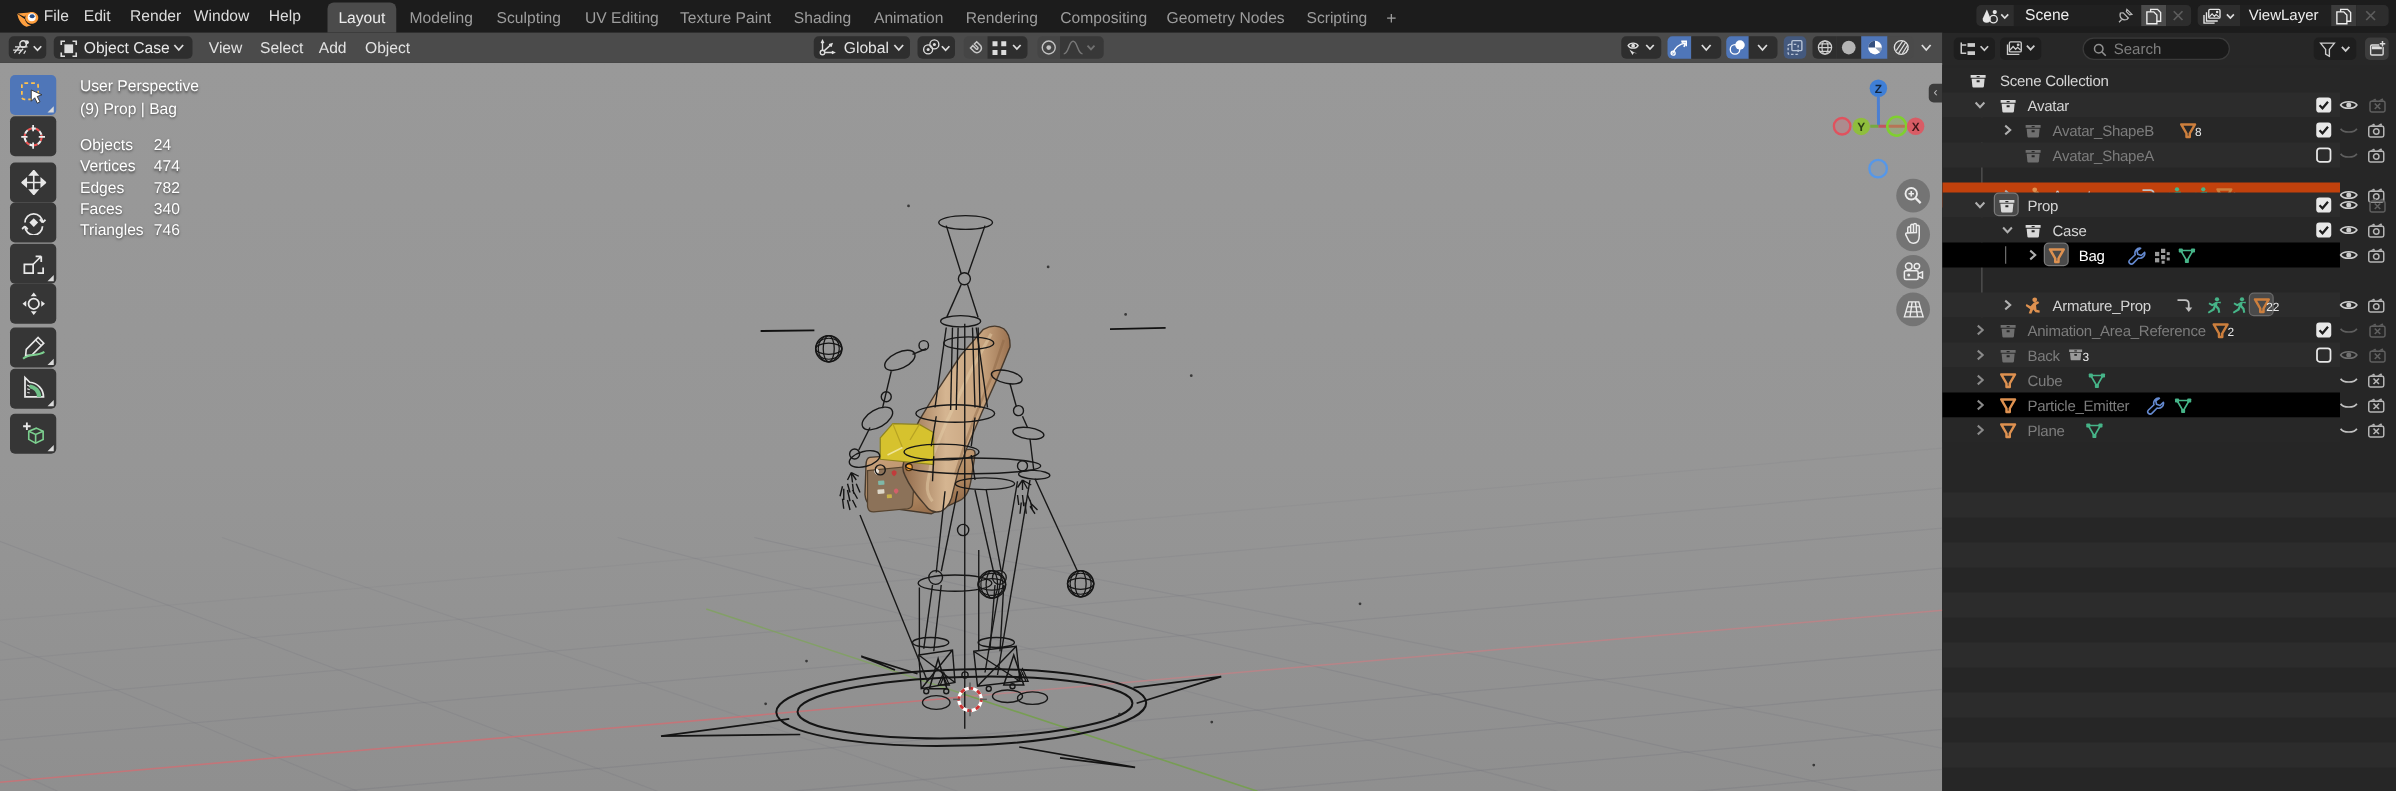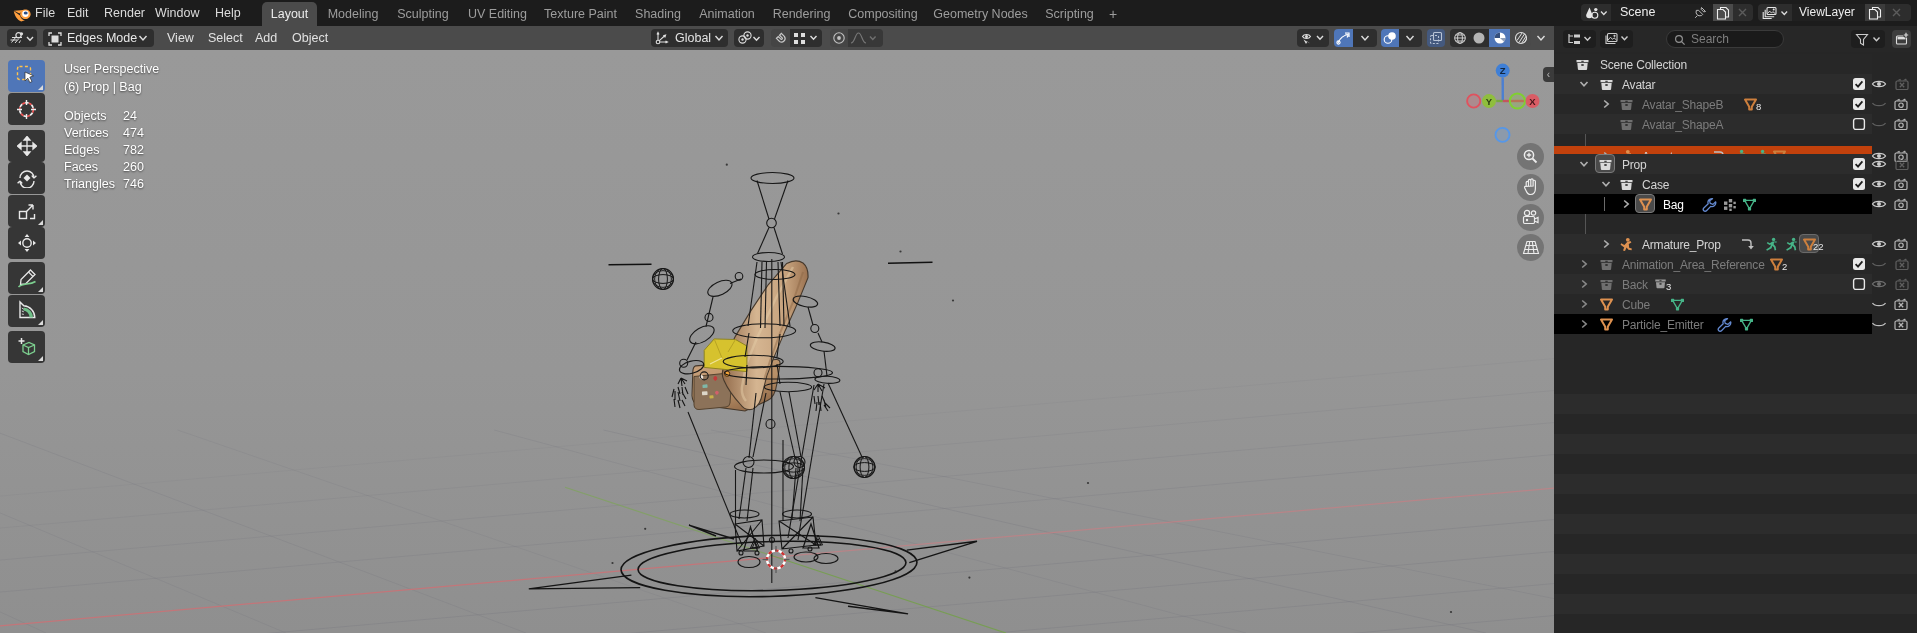--- a/index.html
+++ b/index.html
@@ -107,21 +107,21 @@
       <path d="M1.5 11.5 L6 6 M5 12 L8.5 8 M9 12 L10.5 9.5 M0.5 9 H7 M2 6.5 H12" stroke="#ddd" stroke-width="1" fill="none"></path>
       <path d="M17 6 l3 3.2 3-3.2" stroke="#ddd" stroke-width="1.4" fill="none"></path>
     </svg>
   </div>
 
   <div class="wbtn" style="left:43px;top:3px;width:111px;height:18px">
     <svg class="abs" style="left:5px;top:2.5px" width="14" height="14" viewBox="0 0 14 14">
       <rect x="3.5" y="3.5" width="7" height="7" fill="#ddd"></rect>
       <path d="M1 4 V1 H4 M10 1 H13 V4 M13 10 V13 H10 M4 13 H1 V10" stroke="#ddd" stroke-width="1.3" fill="none"></path>
     </svg>
-    <div class="abs" style="left:24px;top:0;height:18px;line-height:18px;font-size:12.5px;color:#e8e8e8">Edges Mode</div>
+    <div class="abs" style="left:24px;top:0;height:18px;line-height:18px;font-size:12.5px;color:#e8e8e8">Object Case</div>
     <svg class="abs" style="left:95px;top:6px" width="10" height="7" viewBox="0 0 10 7">
           <path d="M1.5 1 l3.5 4 3.5-4" stroke="#ddd" stroke-width="1.4" fill="none"></path>
         </svg>
   </div>
   <div class="menu" style="left:167px">View</div>
   <div class="menu" style="left:208px">Select</div>
   <div class="menu" style="left:255px">Add</div>
   <div class="menu" style="left:292px">Object</div>
 
   <div class="wbtn" style="left:651px;top:3px;width:77px;height:18px">
@@ -540,29 +540,29 @@
 <div class="tbtn" style="top:281.4px">
   <svg class="abs" style="left:8.5px;top:5.5px" width="20" height="20" viewBox="0 0 20 20">
     <path d="M6 8 L12 5.5 L17.5 8 L17.5 14.5 L11.5 17.5 L6 14.5 Z" fill="none" stroke="#7ccf8f" stroke-width="1.3"></path>
     <path d="M6 8 L11.5 10.5 L17.5 8 M11.5 10.5 V17.5" fill="none" stroke="#7ccf8f" stroke-width="1.3"></path>
     <path d="M4.5 1 V7 M1.5 4 H7.5" stroke="#e8e8e8" stroke-width="1.5"></path>
   </svg>
   <div class="crn"></div>
 </div>
 
 <div class="vtext" style="left:64px;top:12px">User Perspective</div>
-<div class="vtext" style="left:64px;top:30px">(6) Prop | Bag</div>
+<div class="vtext" style="left:64px;top:30px">(9) Prop | Bag</div>
 <div class="vtext" style="left:64px;top:58.5px">Objects</div>
       <div class="vtext" style="left:123px;top:58.5px">24</div>
 <div class="vtext" style="left:64px;top:75.5px">Vertices</div>
       <div class="vtext" style="left:123px;top:75.5px">474</div>
 <div class="vtext" style="left:64px;top:92.5px">Edges</div>
       <div class="vtext" style="left:123px;top:92.5px">782</div>
 <div class="vtext" style="left:64px;top:109.5px">Faces</div>
-      <div class="vtext" style="left:123px;top:109.5px">260</div>
+      <div class="vtext" style="left:123px;top:109.5px">340</div>
 <div class="vtext" style="left:64px;top:126.5px">Triangles</div>
       <div class="vtext" style="left:123px;top:126.5px">746</div>
 
 <div class="abs" style="left:1543px;top:17px;width:11px;height:15px;background:rgba(42,42,42,0.85);border-radius:4px 0 0 4px;color:#bbb;font-size:10px;line-height:15px;text-align:center">‹</div>
 
 <div class="navbtn" style="left:1517px;top:93.4px">
   <svg class="abs" style="left:5px;top:5px" width="17" height="17" viewBox="0 0 17 17">
     <circle cx="7" cy="7" r="4.6" fill="none" stroke="#ececec" stroke-width="1.5"></circle>
     <path d="M10.5 10.5 L14.5 14.5" stroke="#ececec" stroke-width="1.8"></path>
     <path d="M7 4.8 V9.2 M4.8 7 H9.2" stroke="#ececec" stroke-width="1.3"></path>
@@ -925,20 +925,38 @@
         <svg class="abs " style="left:185px;top:2.5px;color:#46b488" width="15" height="15">
           <use href="#i-meshdata"></use>
         </svg>
         <svg class="abs " style="left:317px;top:2.0px;color:#c2c2c2" width="16" height="16">
           <use href="#i-eyec"></use>
         </svg>
         <svg class="abs " style="left:339px;top:2.0px;color:#b5b5b5" width="16" height="16">
           <use href="#i-camx"></use>
         </svg>
       </div>
+<div class="orow" style="top:282px;background:#272727">
+        <svg class="abs " style="left:24px;top:4px;color:#8a8a8a" width="12" height="12">
+          <use href="#i-arr"></use>
+        </svg>
+        <svg class="abs " style="left:45px;top:2.5px;color:#de9150" width="15" height="15">
+          <use href="#i-mesh"></use>
+        </svg>
+        <div class="nm dim" style="left:68px">Plane</div>
+        <svg class="abs " style="left:114px;top:2.5px;color:#46b488" width="15" height="15">
+          <use href="#i-meshdata"></use>
+        </svg>
+        <svg class="abs " style="left:317px;top:2.0px;color:#c2c2c2" width="16" height="16">
+          <use href="#i-eyec"></use>
+        </svg>
+        <svg class="abs " style="left:339px;top:2.0px;color:#b5b5b5" width="16" height="16">
+          <use href="#i-camx"></use>
+        </svg>
+      </div>
 <div class="abs" style="left:0;top:342px;width:363px;height:20px;background:#2c2c2c"></div>
 <div class="abs" style="left:0;top:382px;width:363px;height:20px;background:#2c2c2c"></div>
 <div class="abs" style="left:0;top:422px;width:363px;height:20px;background:#2c2c2c"></div>
 <div class="abs" style="left:0;top:462px;width:363px;height:20px;background:#2c2c2c"></div>
 <div class="abs" style="left:0;top:502px;width:363px;height:20px;background:#2c2c2c"></div>
 <div class="abs" style="left:0;top:542px;width:363px;height:20px;background:#2c2c2c"></div>
 </div>
 
 </div>
 </body></html>

